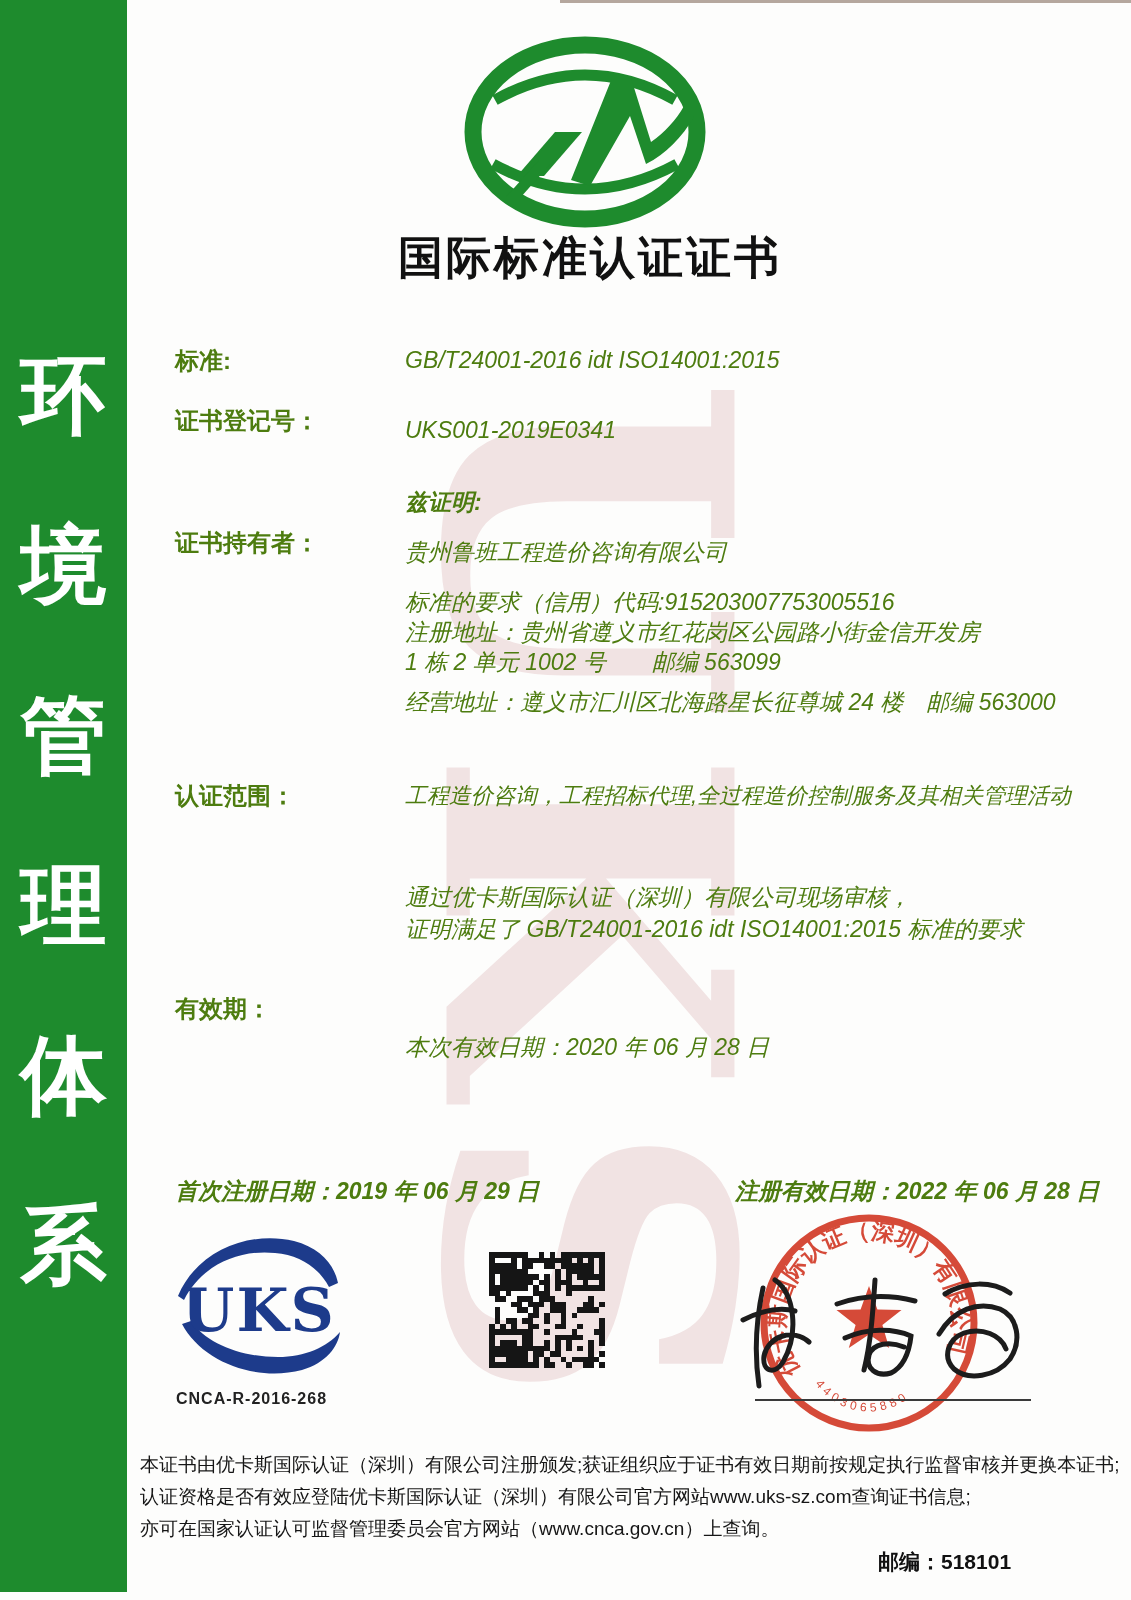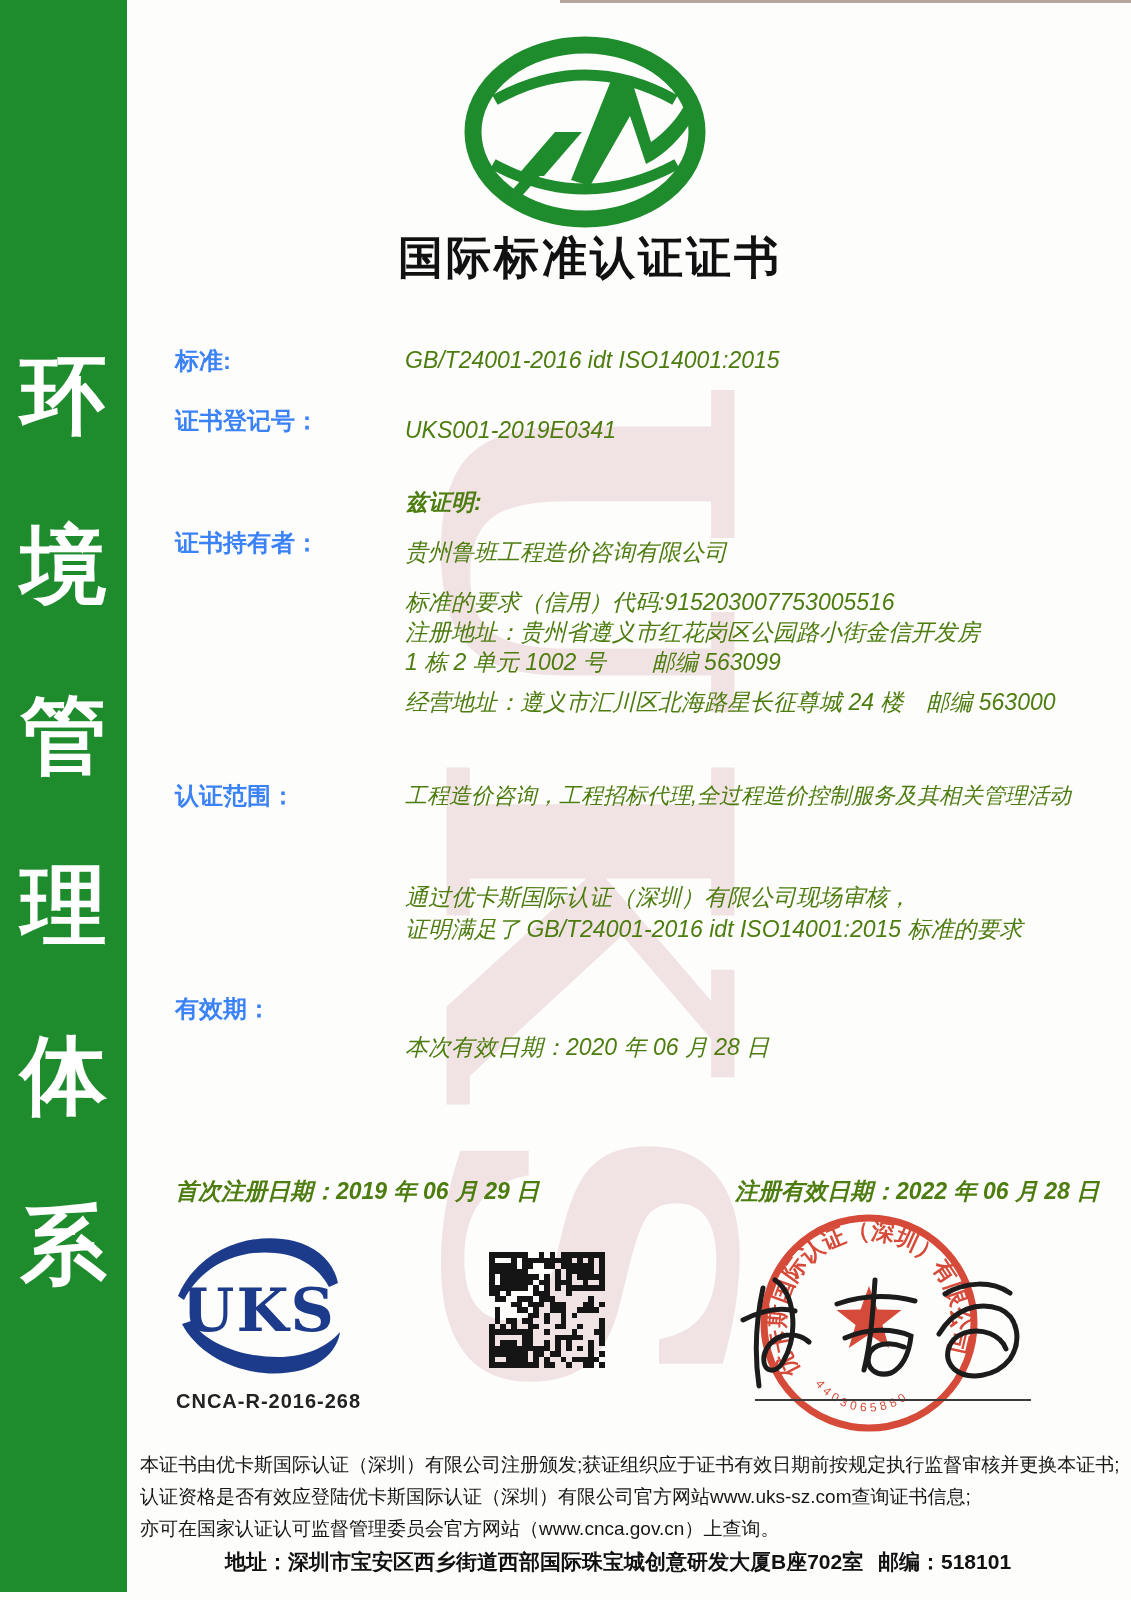--- a/index.html
+++ b/index.html
@@ -23,26 +23,26 @@
     font-size:395px;letter-spacing:28px;color:#f1e3e3;white-space:nowrap;
     line-height:1;user-select:none;
   }
   .content{position:absolute;left:0;top:0;width:1131px;height:1600px;z-index:1;border-radius:7px;}
   
   .globe-logo{position:absolute;left:455px;top:26px;}
   .title{
     position:absolute;left:200px;top:228px;width:780px;margin:0;
     text-align:center;font-size:45px;font-weight:bold;letter-spacing:3px;color:#111;
   }
-  .lbl{position:absolute;left:175px;font-size:24px;font-weight:bold;color:#3b82f6;white-space:nowrap;}
+  .lbl{position:absolute;left:175px;font-size:24px;font-weight:bold;color:#4d7c0f;white-space:nowrap;}
   .val{position:absolute;left:405px;font-size:23px;color:#4d7c0f;white-space:nowrap;font-style:italic;}
   .val.bold{font-weight:bold;}
   
   .uks-logo{position:absolute;left:168px;top:1230px;}
-  .cnca{position:absolute;left:176px;top:1390px;font-size:20px;font-weight:bold;color:#222;letter-spacing:1px;}
+  .cnca{position:absolute;left:176px;top:1390px;font-size:16px;font-weight:bold;color:#222;letter-spacing:1px;}
   .qr{position:absolute;left:489px;top:1252px;width:116px;height:116px;}
   .seal{position:absolute;left:750px;top:1204px;}
   .signature{position:absolute;left:733px;top:1248px;}
   .sig-line{position:absolute;left:755px;top:1399px;width:276px;height:2px;background:#3a3a3a;}
   
   .note{position:absolute;left:140px;width:985px;font-size:19px;color:#161616;white-space:nowrap;}
   .addr{position:absolute;font-size:21px;font-weight:bold;color:#111;white-space:nowrap;}
 </style>
 </head>
 <body>
@@ -396,17 +396,16 @@
         <path d="M212,46 C233,33 259,33 277,45"></path>
         <path d="M206,86 C221,61 245,53 267,61 C285,69 289,93 277,111 C263,129 235,133 221,121 C209,109 215,91 231,85 C249,79 268,87 273,101"></path>
       </g>
     </svg>
     <div class="sig-line"></div>
 
     <div class="note" style="top:1452px">本证书由优卡斯国际认证（深圳）有限公司注册颁发;获证组织应于证书有效日期前按规定执行监督审核并更换本证书;</div>
     <div class="note" style="top:1484px">认证资格是否有效应登陆优卡斯国际认证（深圳）有限公司官方网站www.uks-sz.com查询证书信息;</div>
     <div class="note" style="top:1516px">亦可在国家认证认可监督管理委员会官方网站（www.cnca.gov.cn）上查询。</div>
 
-    <div class="addr" style="left:225px;top:1548px">地址：深圳市宝安区西乡街道西部国际珠宝城创意研发大厦B座702室</div>
     <div class="addr" style="left:878px;top:1548px">邮编：518101</div>
 
   </div>
 </div>
 
 </body></html>

